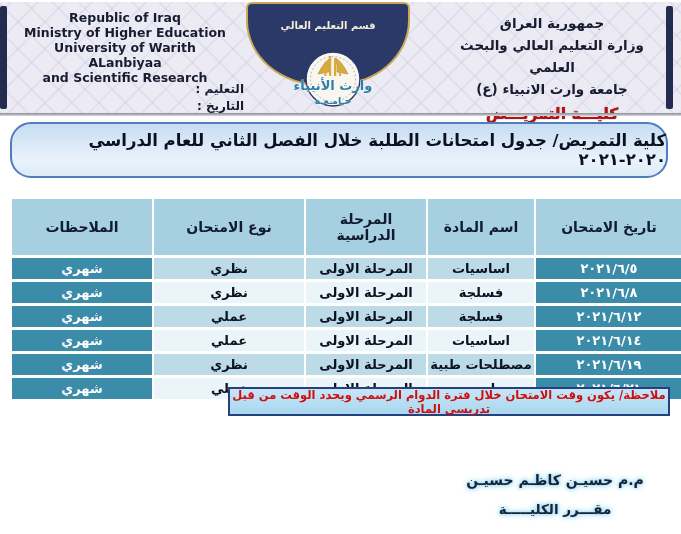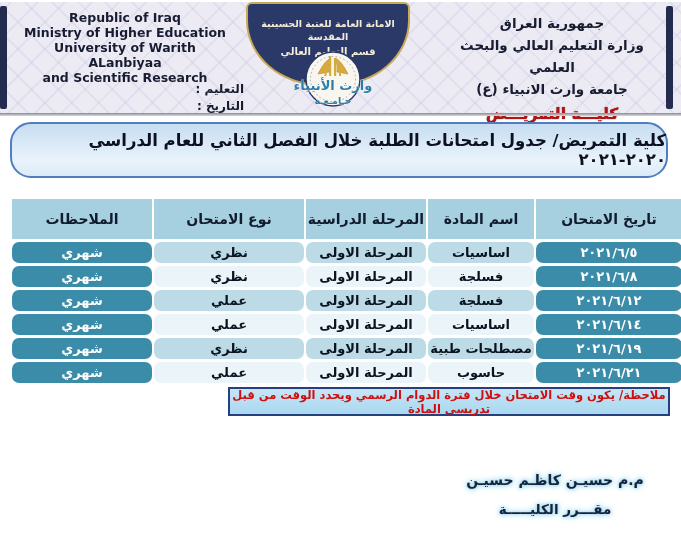--- a/index.html
+++ b/index.html
@@ -42,23 +42,23 @@
   .title-bar{position:absolute;left:10px;top:122px;width:658px;height:56px;box-sizing:border-box;
     border:2px solid #4f7dc0;border-radius:21px;
     background:linear-gradient(180deg,#c7ddf1 0%,#e9f3fb 70%,#dcebf7 100%);
     display:flex;align-items:center;justify-content:center;direction:rtl;
     font-weight:bold;font-size:16.5px;color:#0d1020;}
 
   
   table.exam{position:absolute;left:10px;top:196px;width:662px;direction:rtl;
     border-collapse:separate;border-spacing:2px 3px;table-layout:fixed;}
   table.exam th{background:#a6cfdf;height:40px;font-weight:bold;font-size:14px;color:#101b2e;
-    text-align:center;vertical-align:middle;padding:0;}
+    text-align:center;vertical-align:middle;padding:8px;}
   table.exam td{height:19px;font-weight:bold;font-size:13px;text-align:center;
-    vertical-align:middle;padding:1px 2px;white-space:nowrap;border-radius:7px;}
+    vertical-align:middle;padding:1px 2px;white-space:nowrap;}
   table.exam td.mid{color:#0c1320;}
   table.exam tbody tr:nth-child(odd) td.mid{background:#bcdbe7;}
   table.exam tbody tr:nth-child(even) td.mid{background:#eaf4f9;}
   table.exam td.accent{background:#3b8ca8;color:#ffffff;}
 
   
   .note-box{position:absolute;left:228px;top:387px;width:442px;height:29px;box-sizing:border-box;
     border:2px solid #24407e;background:linear-gradient(180deg,#c6e5f7,#a9d8ef);
     display:flex;align-items:center;justify-content:center;direction:rtl;
     font-weight:bold;font-size:11.5px;color:#cf0f0f;text-align:center;}
@@ -86,21 +86,20 @@
       <div>University of Warith ALanbiyaa</div>
       <div>and Scientific Research</div>
     </div>
 
     <div class="issue-block">
       <div>التعليم :</div>
       <div>التاريخ :</div>
     </div>
 
     <div class="shield">
-      <div>الامانة العامة للعتبة الحسينية المقدسة</div>
       <div class="l2">قسم التعليم العالي</div>
     </div>
 
     <svg class="logo" viewBox="0 0 78 68">
       <circle cx="39" cy="31" r="27" fill="#f8f6ef" stroke="#2b3968" stroke-width="1.5"></circle>
       <circle cx="39" cy="31" r="22.5" fill="none" stroke="#9aa2c2" stroke-width="1" stroke-dasharray="1.5,2.5"></circle>
       <path d="M24 26 q7 -14 13 -16 q-3 8 -2 14 z" fill="#d8a93c" stroke="#b9882a" stroke-width="0.6"></path>
       <path d="M54 26 q-7 -14 -13 -16 q3 8 2 14 z" fill="#d8a93c" stroke="#b9882a" stroke-width="0.6"></path>
       <rect x="35" y="8" width="2.2" height="20" fill="#d8a93c"></rect>
       <rect x="40" y="10" width="2.2" height="18" fill="#d8a93c"></rect>

